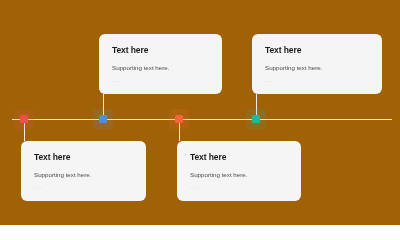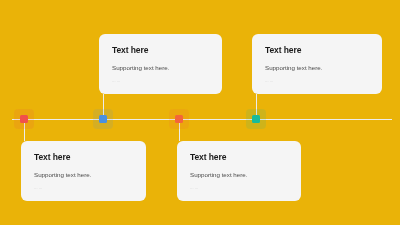--- a/index.html
+++ b/index.html
@@ -10,21 +10,21 @@
     width: 400px;
     height: 225px;
     background: #ffffff;
     font-family: "Liberation Sans", sans-serif;
     overflow: hidden;
   }
   #timeline-canvas {
     position: relative;
     width: 400px;
     height: 225px;
-    background: #eab308;
+    background: #a16207;
     overflow: hidden;
   }
 
   
   .axis-line {
     position: absolute;
     left: 12px;
     right: 8px;
     top: 119px;
     height: 1px;

